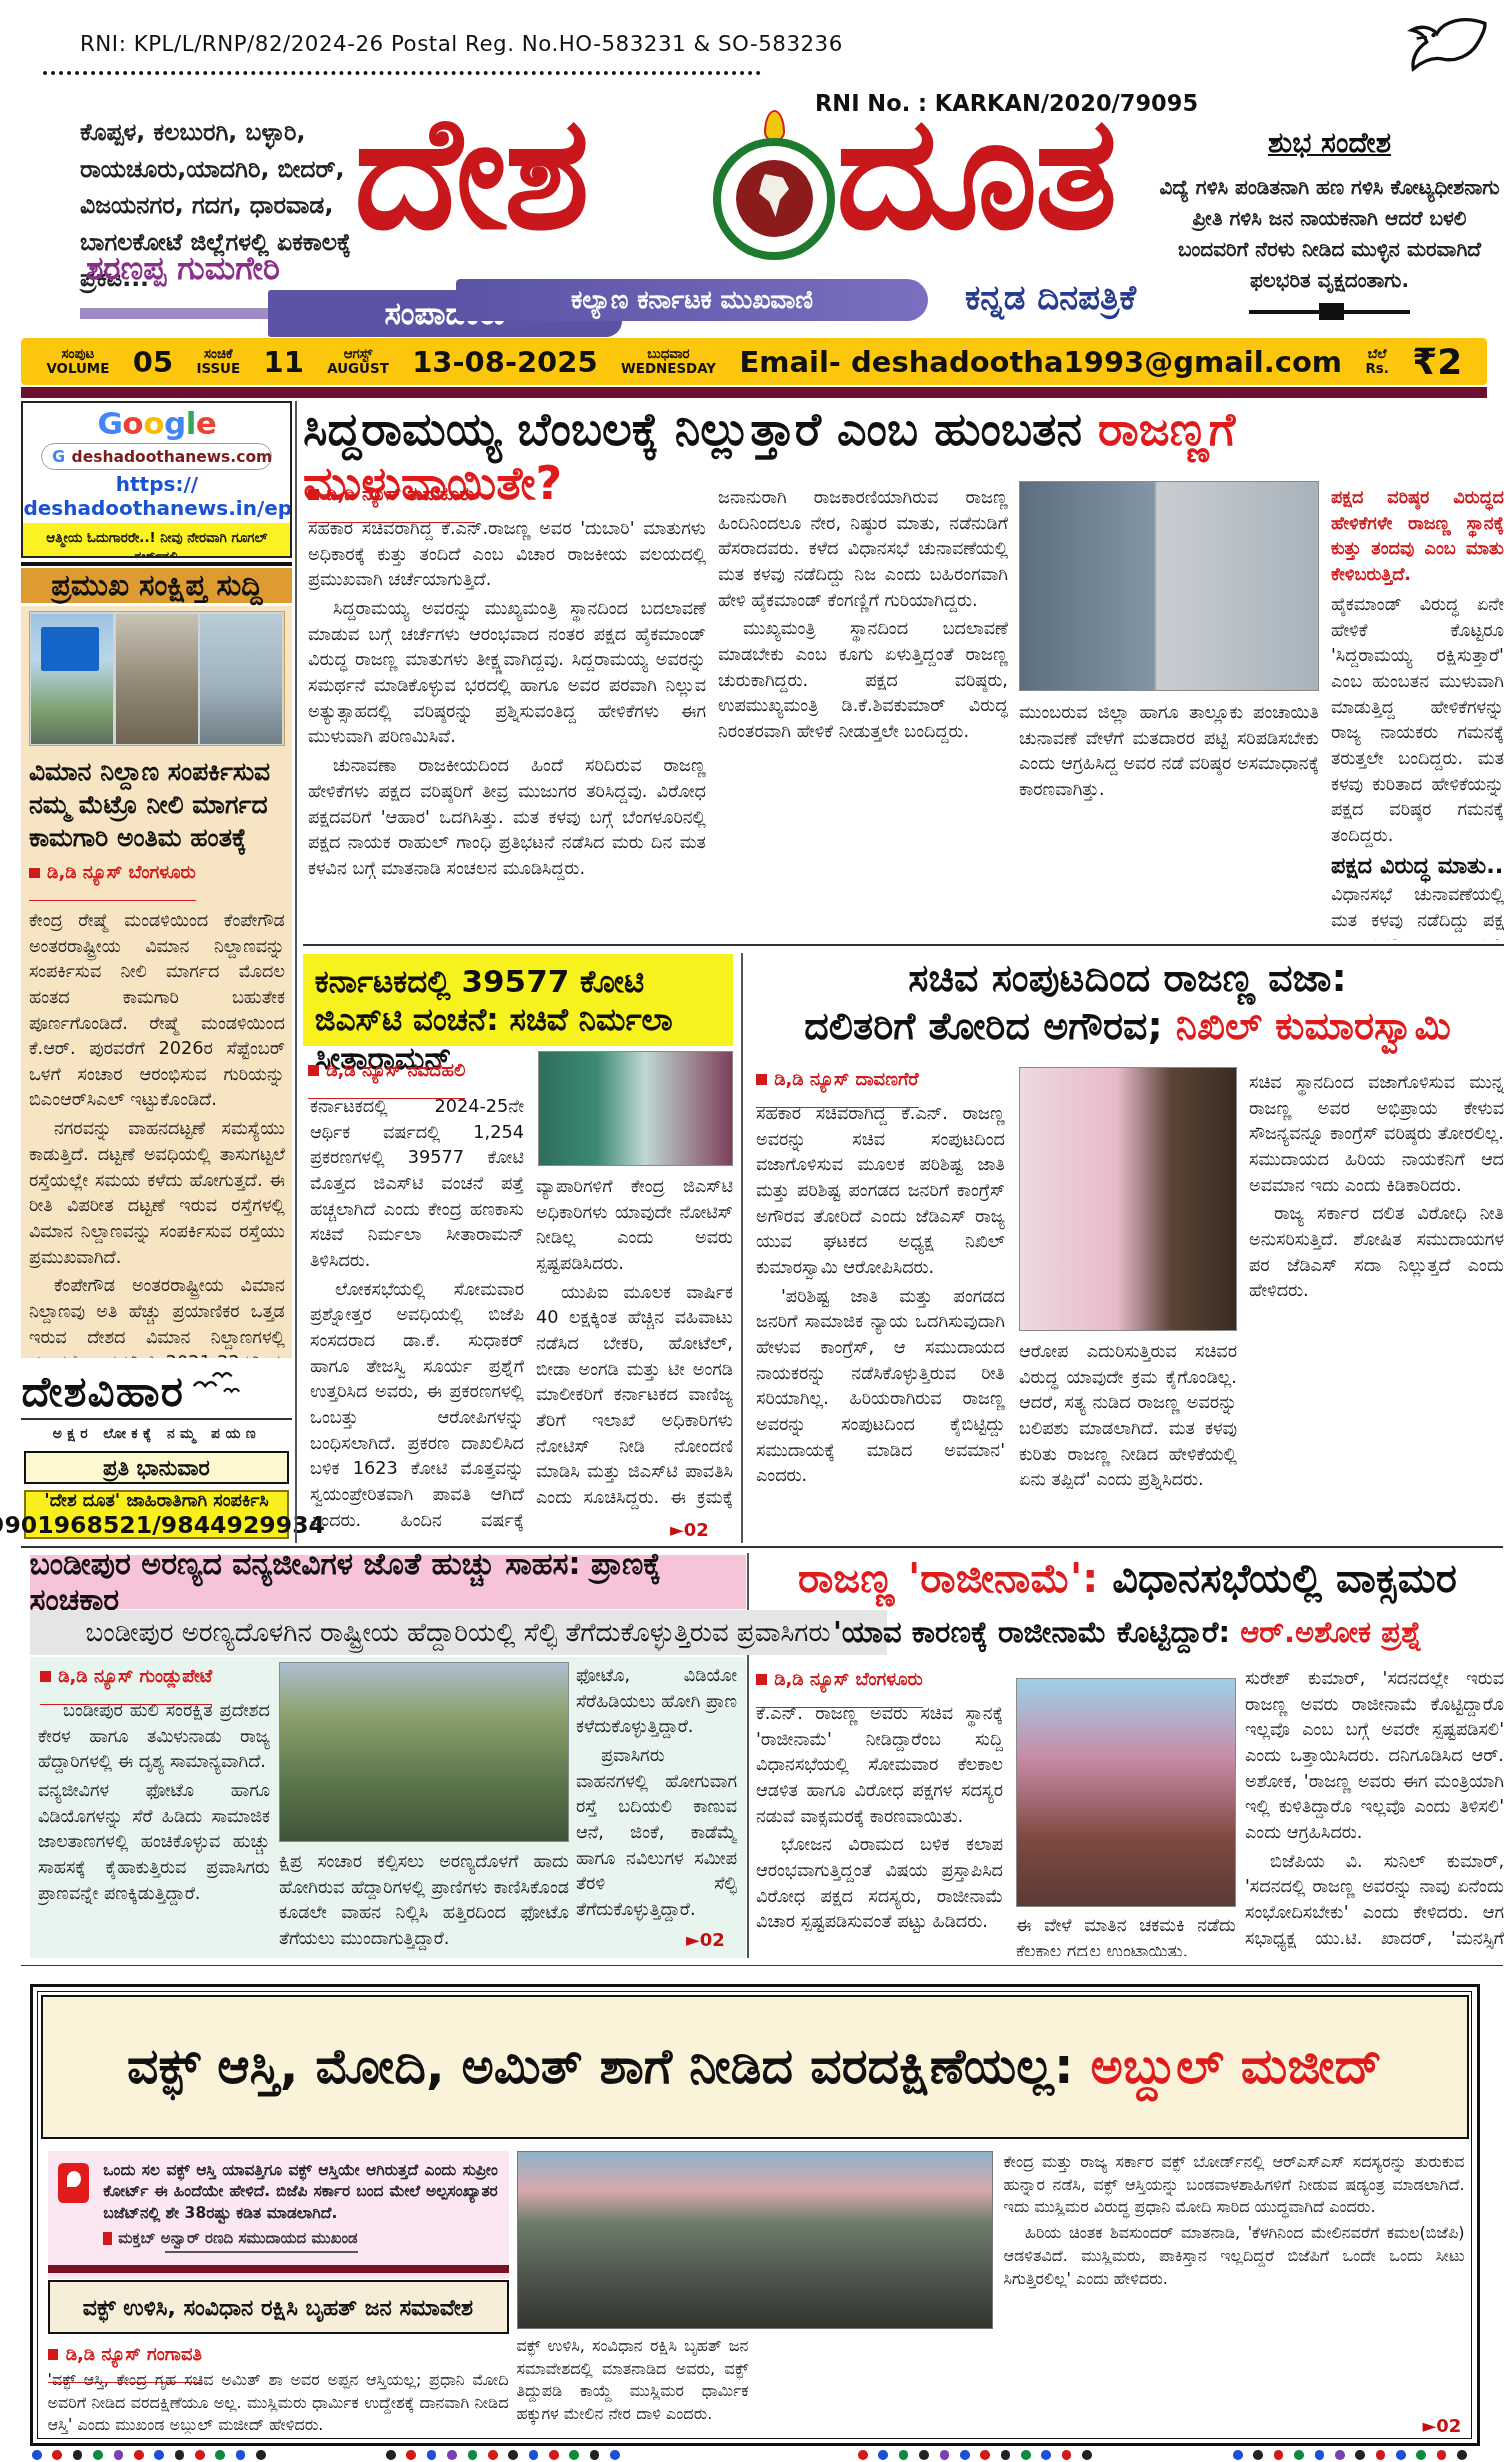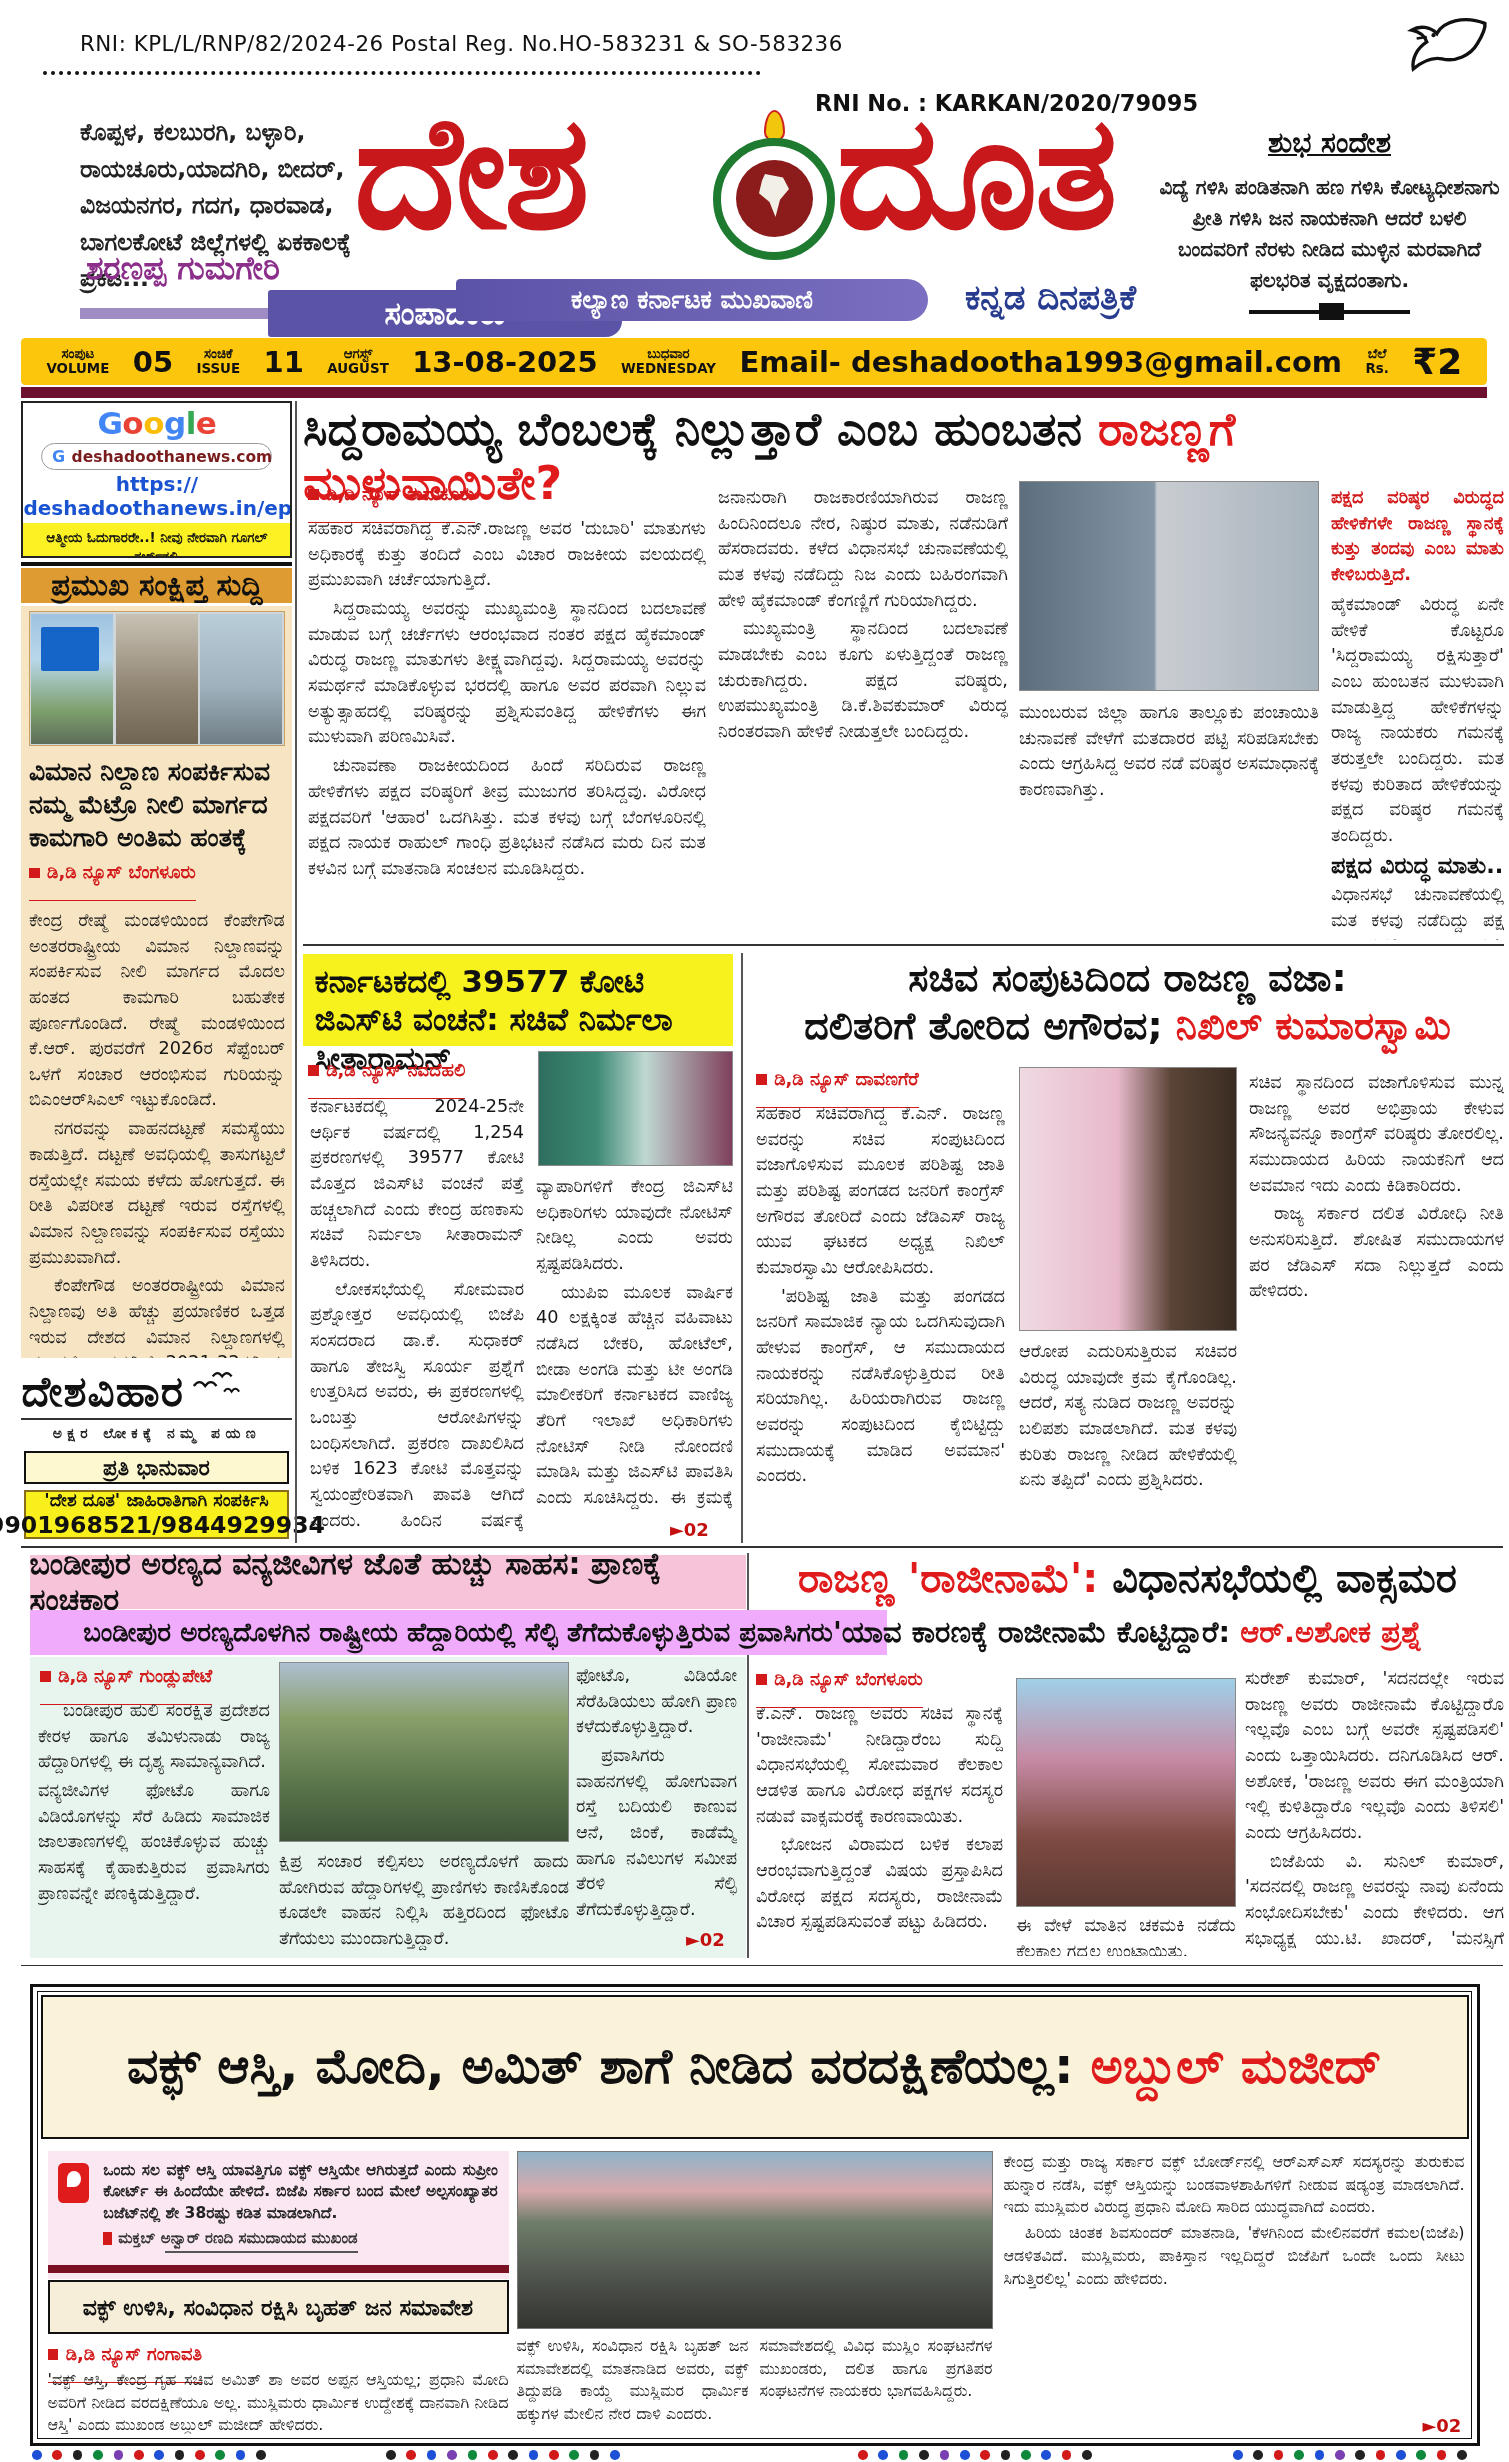--- a/index.html
+++ b/index.html
@@ -112,22 +112,22 @@
 
   
   .nik-headline { left:751px; top:955px; width:753px; text-align:center; font-size:38px; font-weight:bold;
        line-height:1.25; color:#111; }
   .nik-headline .red { color:#e01b1b; }
   .ph-nikhil { background:linear-gradient(90deg,#efd9e2 0%,#e8b9cb 45%,#5a4436 70%,#3a2c22 100%); }
 
   
   .bp-head { left:29.5px; top:1555px; width:716px; height:54px; background:#f6c3d9; display:flex; align-items:center;
        justify-content:center; font-size:30px; font-weight:bold; color:#111; }
-  .bp-sub { left:29.5px; top:1610px; width:857px; height:45px; background:#f0abfc; display:flex; align-items:center;
-       justify-content:center; font-size:26px; font-weight:bold; color:#111; }
+  .bp-sub { left:29.5px; top:1610px; width:857px; height:45px; background:#e5e5e5; display:flex; align-items:center;
+       justify-content:center; font-size:26px; font-weight:normal; color:#111; }
   .bp-bg { left:29.5px; top:1657px; width:716px; height:301px; background:#e8f4ee; }
   .ph-forest { background:linear-gradient(180deg,#aebfd2 0%,#8aa06b 30%,#58734a 70%,#3f5438 100%); }
 
   
   .rs-headline { left:751px; top:1555px; width:753px; text-align:center; font-size:40px; font-weight:bold; color:#111; }
   .rs-headline .red { color:#e01b1b; }
   .rs-sub { left:751px; top:1615px; width:753px; text-align:center; font-size:29px; font-weight:bold; color:#111; }
   .rs-sub .red { color:#e01b1b; }
   .ph-speaker { background:linear-gradient(180deg,#9fd0e8 0%,#c78ba6 35%,#7e4a41 70%,#5c3a34 100%); }
 
@@ -408,23 +408,20 @@
     <div class="wq-byline">
       <span class="byline"><span class="sq"></span><span>ಡಿ,ಡಿ ನ್ಯೂಸ್ ಗಂಗಾವತಿ</span></span>
     </div>
     <div class="wq-left-body">
       <p class="body first">'ವಕ್ಫ್ ಆಸ್ತಿ, ಕೇಂದ್ರ ಗೃಹ ಸಚಿವ ಅಮಿತ್ ಶಾ ಅವರ ಅಪ್ಪನ ಆಸ್ತಿಯಲ್ಲ; ಪ್ರಧಾನಿ ಮೋದಿ ಅವರಿಗೆ ನೀಡಿದ ವರದಕ್ಷಿಣೆಯೂ ಅಲ್ಲ. ಮುಸ್ಲಿಮರು ಧಾರ್ಮಿಕ ಉದ್ದೇಶಕ್ಕೆ ದಾನವಾಗಿ ನೀಡಿದ ಆಸ್ತಿ' ಎಂದು ಮುಖಂಡ ಅಬ್ದುಲ್ ಮಜೀದ್ ಹೇಳಿದರು.</p>
     </div>
     <div class="wq-photo"></div>
     <div class="wq-mid1">
       <p class="body first">ವಕ್ಫ್ ಉಳಿಸಿ, ಸಂವಿಧಾನ ರಕ್ಷಿಸಿ ಬೃಹತ್ ಜನ ಸಮಾವೇಶದಲ್ಲಿ ಮಾತನಾಡಿದ ಅವರು, ವಕ್ಫ್ ತಿದ್ದುಪಡಿ ಕಾಯ್ದೆ ಮುಸ್ಲಿಮರ ಧಾರ್ಮಿಕ ಹಕ್ಕುಗಳ ಮೇಲಿನ ನೇರ ದಾಳಿ ಎಂದರು.</p>
     </div>
-    <div class="wq-mid2">
-      <p class="body first">ಸಮಾವೇಶದಲ್ಲಿ ವಿವಿಧ ಮುಸ್ಲಿಂ ಸಂಘಟನೆಗಳ ಮುಖಂಡರು, ದಲಿತ ಹಾಗೂ ಪ್ರಗತಿಪರ ಸಂಘಟನೆಗಳ ನಾಯಕರು ಭಾಗವಹಿಸಿದ್ದರು.</p>
-    </div>
     <div class="wq-right">
       <p class="body first">ಕೇಂದ್ರ ಮತ್ತು ರಾಜ್ಯ ಸರ್ಕಾರ ವಕ್ಫ್ ಬೋರ್ಡ್‌ನಲ್ಲಿ ಆರ್‌ಎಸ್‌ಎಸ್ ಸದಸ್ಯರನ್ನು ತುರುಕುವ ಹುನ್ನಾರ ನಡೆಸಿ, ವಕ್ಫ್ ಆಸ್ತಿಯನ್ನು ಬಂಡವಾಳಶಾಹಿಗಳಿಗೆ ನೀಡುವ ಷಡ್ಯಂತ್ರ ಮಾಡಲಾಗಿದೆ. ಇದು ಮುಸ್ಲಿಮರ ವಿರುದ್ಧ ಪ್ರಧಾನಿ ಮೋದಿ ಸಾರಿದ ಯುದ್ಧವಾಗಿದೆ ಎಂದರು.</p>
       <p class="body">ಹಿರಿಯ ಚಿಂತಕ ಶಿವಸುಂದರ್ ಮಾತನಾಡಿ, 'ಕೆಳಗಿನಿಂದ ಮೇಲಿನವರೆಗೆ ಕಮಲ(ಬಿಜೆಪಿ) ಆಡಳಿತವಿದೆ. ಮುಸ್ಲಿಮರು, ಪಾಕಿಸ್ತಾನ ಇಲ್ಲದಿದ್ದರೆ ಬಿಜೆಪಿಗೆ ಒಂದೇ ಒಂದು ಸೀಟು ಸಿಗುತ್ತಿರಲಿಲ್ಲ' ಎಂದು ಹೇಳಿದರು.</p>
       <div class="more">►02</div>
     </div>
   </div>
 
   <div class="dots" style="left:32px;">
     <i style="background:#1d4fd7"></i>
       <i style="background:#d21a1a"></i>

